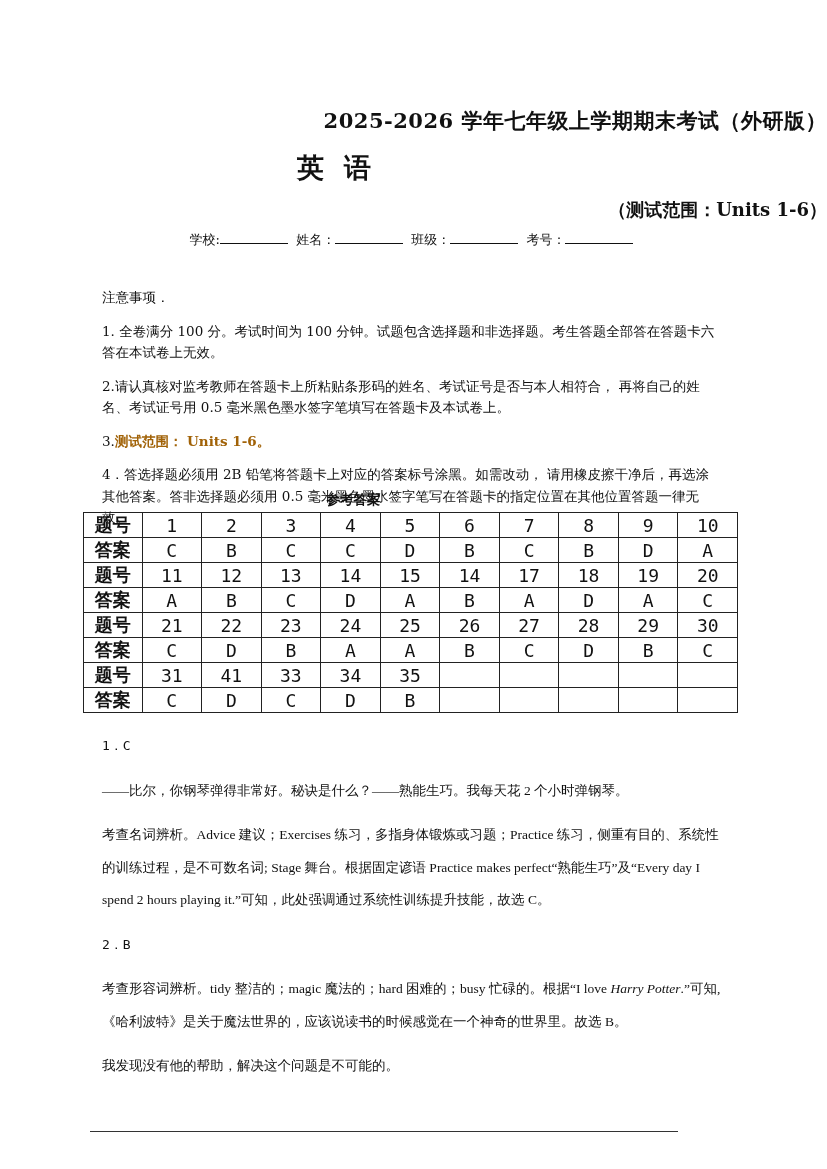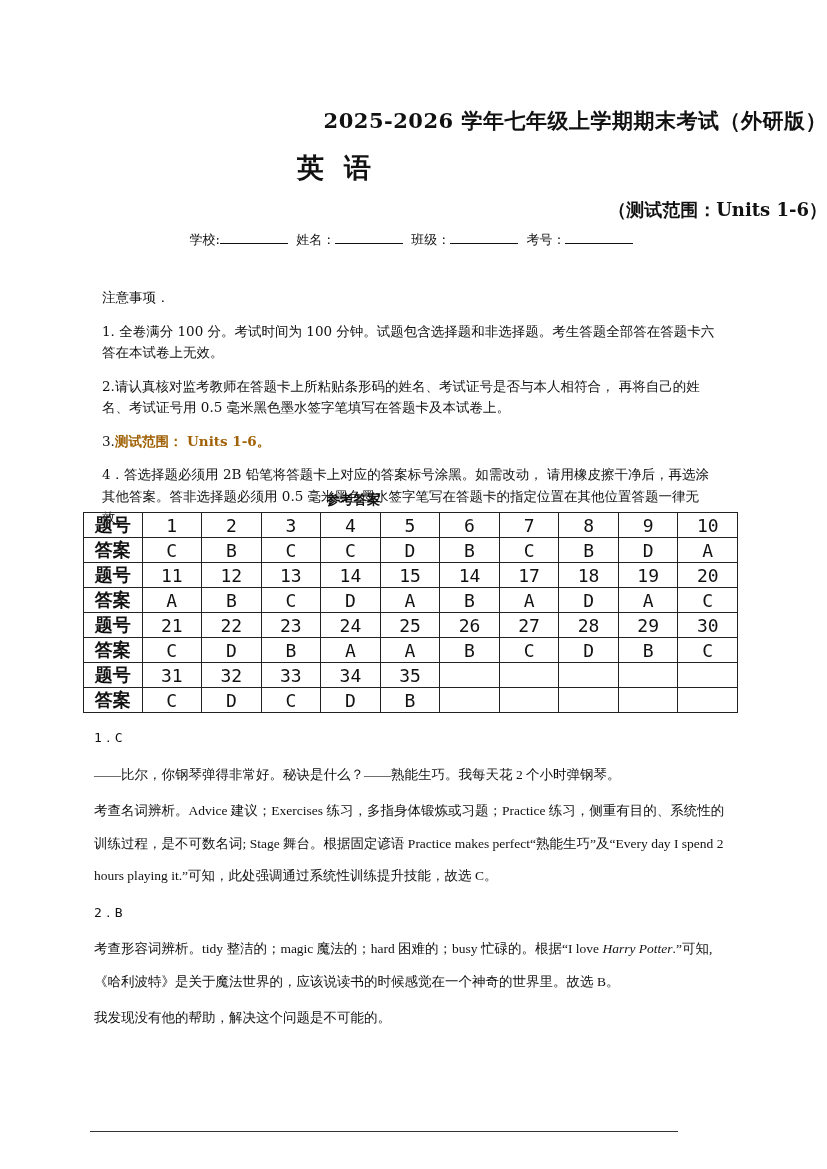--- a/index.html
+++ b/index.html
@@ -46,21 +46,21 @@
   }
   table.answers td.rowhead {
     width: 58px; font-weight: bold;
     font-family: "DejaVu Sans", "Liberation Sans", sans-serif;
   }
   .expl {
     position: absolute; top: 718px; left: 90px; width: 645px;
     font-size: 13.5px; line-height: 32.5px;
     font-family: "Liberation Serif", "DejaVu Serif", serif;
   }
-  .expl p { margin: 4px; }
+  .expl p { margin: 12px; }
   .expl .qnum { font-family: "DejaVu Sans Mono", "Liberation Mono", monospace; font-size: 13px; }
   .footer-rule {
     position: absolute; top: 1131px; left: 90px; width: 588px;
     border-top: 1.5px solid #333;
   }
 </style>
 </head>
 <body>
 
 <div class="page">
@@ -162,21 +162,21 @@
           <td>A</td>
           <td>B</td>
           <td>C</td>
           <td>D</td>
           <td>B</td>
           <td>C</td>
         </tr>
         <tr>
           <td class="rowhead">题号</td>
           <td>31</td>
-          <td>32</td>
+          <td>41</td>
           <td>33</td>
           <td>34</td>
           <td>35</td>
           <td></td>
           <td></td>
           <td></td>
           <td></td>
           <td></td>
         </tr>
         <tr>

